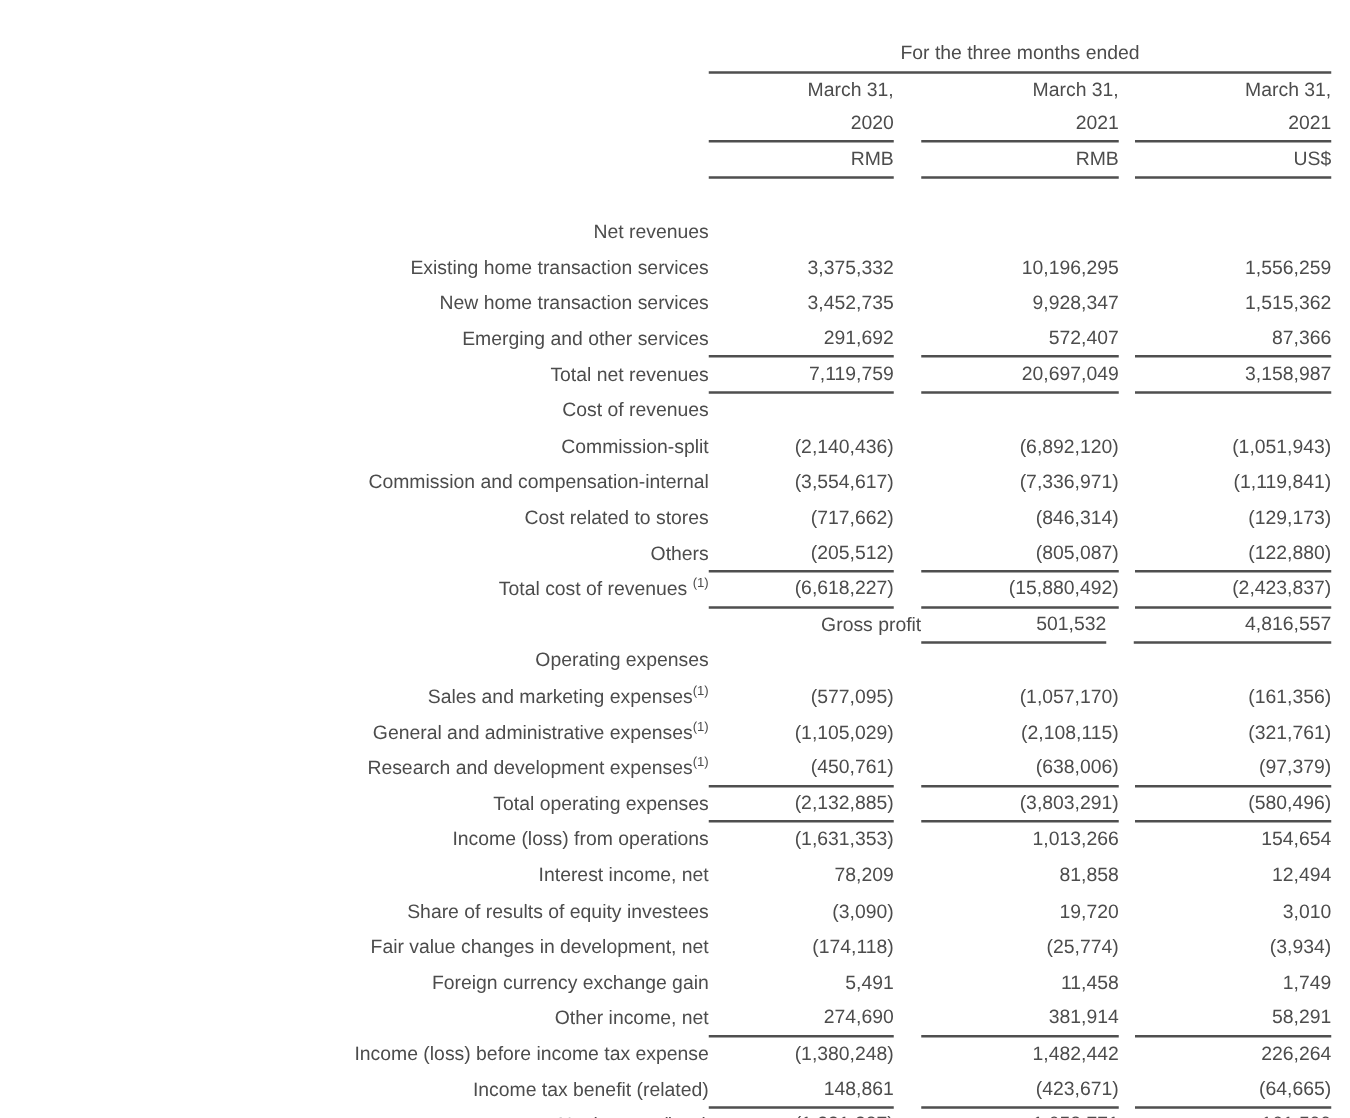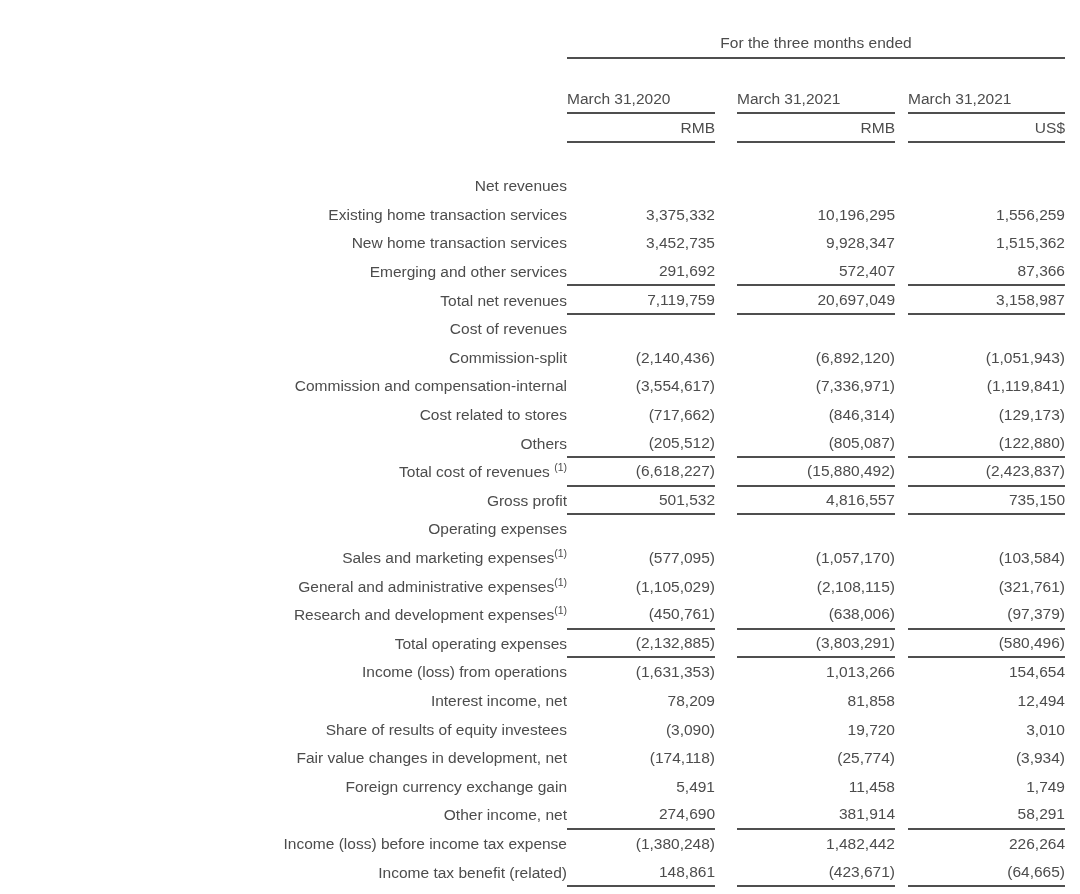--- a/index.html
+++ b/index.html
@@ -27,21 +27,21 @@
   .col3{width:157px;margin-left:13px;}
   .u{border-bottom:2px solid var(--rule);}
   
   .spanner-row{height:30px;}
   .spanner-cell{
     width:498px;height:100%;box-sizing:border-box;
     display:flex;align-items:center;justify-content:center;
     border-bottom:2px solid var(--rule);
   }
   .period-row{height:55px;}
-  .hcell{flex-direction:row;justify-content:flex-start;align-items:flex-end;}
+  .hcell{flex-direction:column;justify-content:center;align-items:flex-end;}
   .hcell div{line-height:26px;}
   .currency-row{height:29px;}
   .body-spacer{height:29px;}
   .row{height:28.6px;}
   sup.label-sup{font-size:10.5px;line-height:0;}
 </style>
 </head>
 <body>
 
 <div class="page">
@@ -140,33 +140,32 @@
       <div class="row">
     <div class="label-cell"><span class="label-text">Total cost of revenues </span><sup class="label-sup">(1)</sup></div>
     <div class="val col1 u">(6,618,227)</div>
     <div class="val col2 u">(15,880,492)</div>
     <div class="val col3 u">(2,423,837)</div>
   </div>
       <div class="row">
     <div class="label-cell"><span class="label-text">Gross profit</span><sup class="label-sup"></sup></div>
     <div class="val col1 u">501,532</div>
     <div class="val col2 u">4,816,557</div>
-    <div class="val col3 u">735,150</div>
   </div>
       <div class="row">
     <div class="label-cell"><span class="label-text">Operating expenses</span><sup class="label-sup"></sup></div>
     <div class="val col1"></div>
     <div class="val col2"></div>
     <div class="val col3"></div>
   </div>
       <div class="row">
     <div class="label-cell"><span class="label-text">Sales and marketing expenses</span><sup class="label-sup">(1)</sup></div>
     <div class="val col1">(577,095)</div>
     <div class="val col2">(1,057,170)</div>
-    <div class="val col3">(103,584)</div>
+    <div class="val col3">(161,356)</div>
   </div>
       <div class="row">
     <div class="label-cell"><span class="label-text">General and administrative expenses</span><sup class="label-sup">(1)</sup></div>
     <div class="val col1">(1,105,029)</div>
     <div class="val col2">(2,108,115)</div>
     <div class="val col3">(321,761)</div>
   </div>
       <div class="row">
     <div class="label-cell"><span class="label-text">Research and development expenses</span><sup class="label-sup">(1)</sup></div>
     <div class="val col1 u">(450,761)</div>

